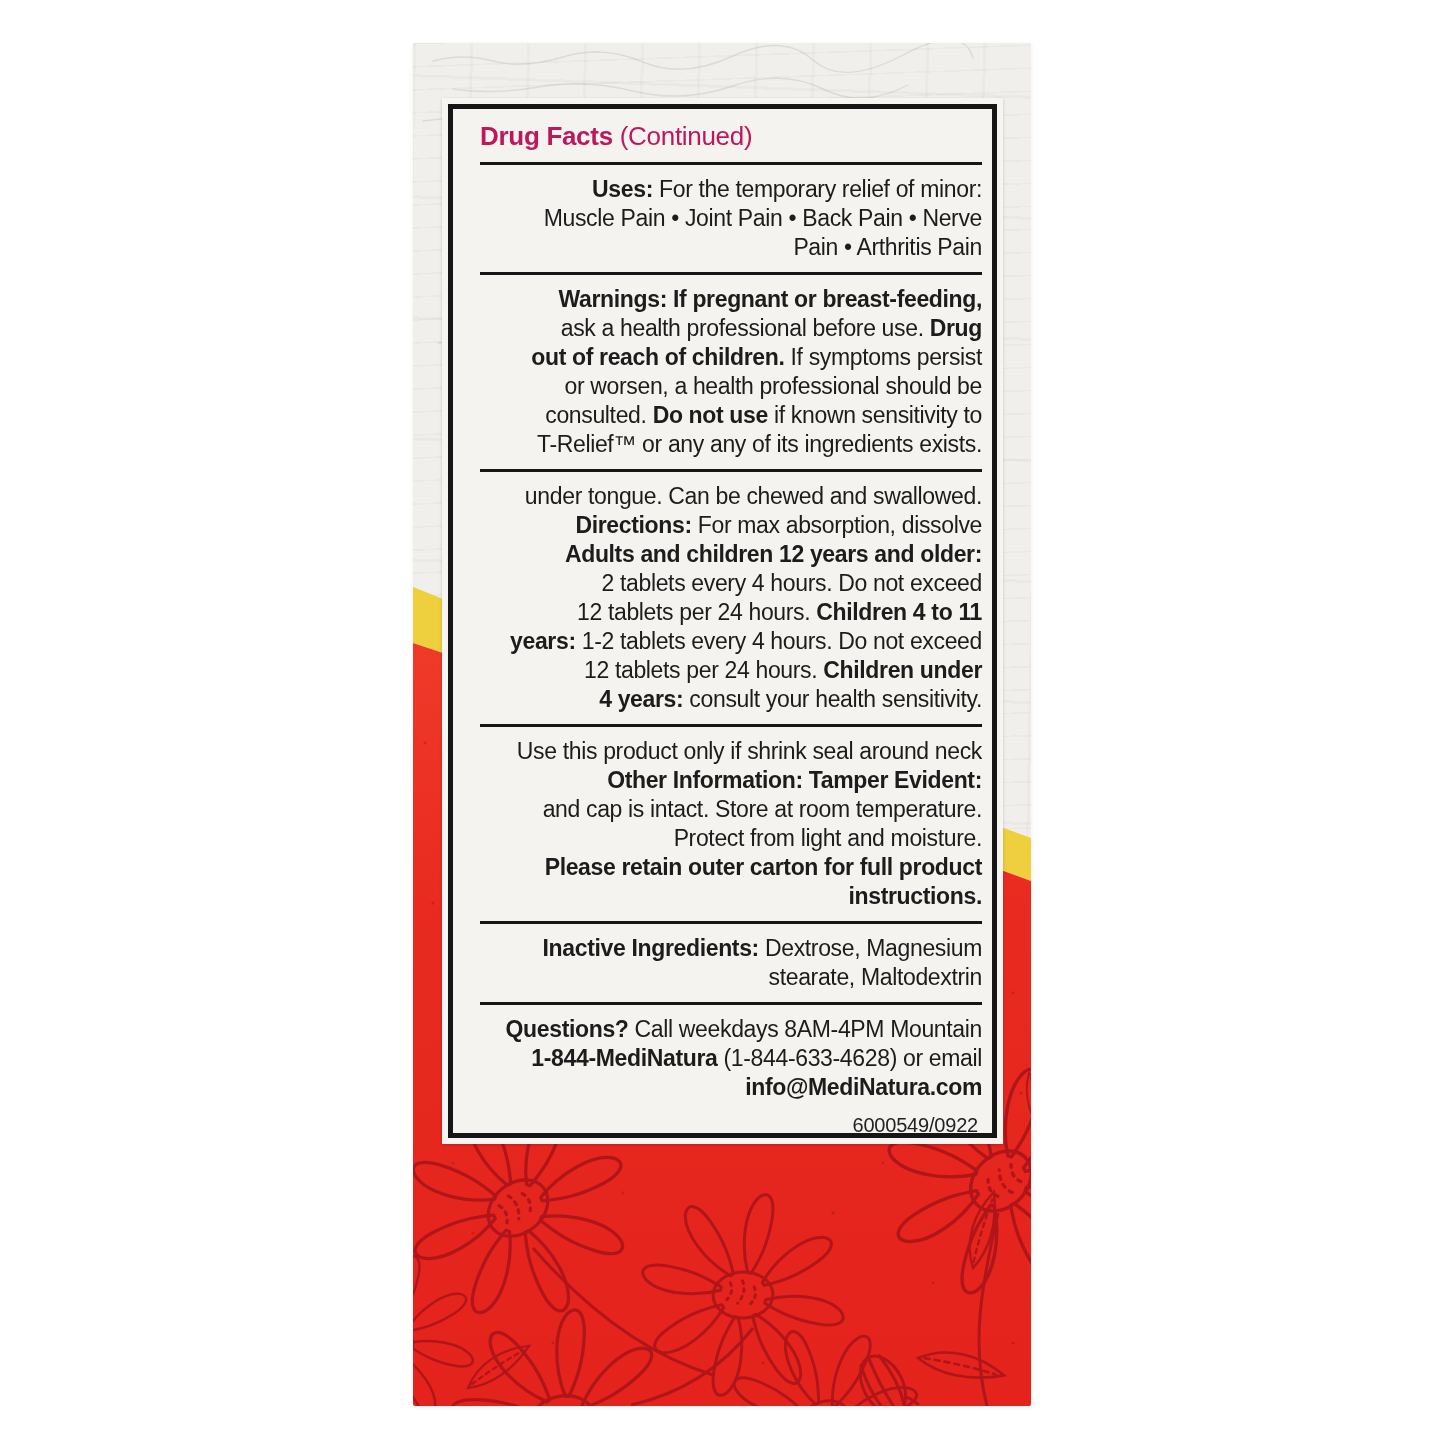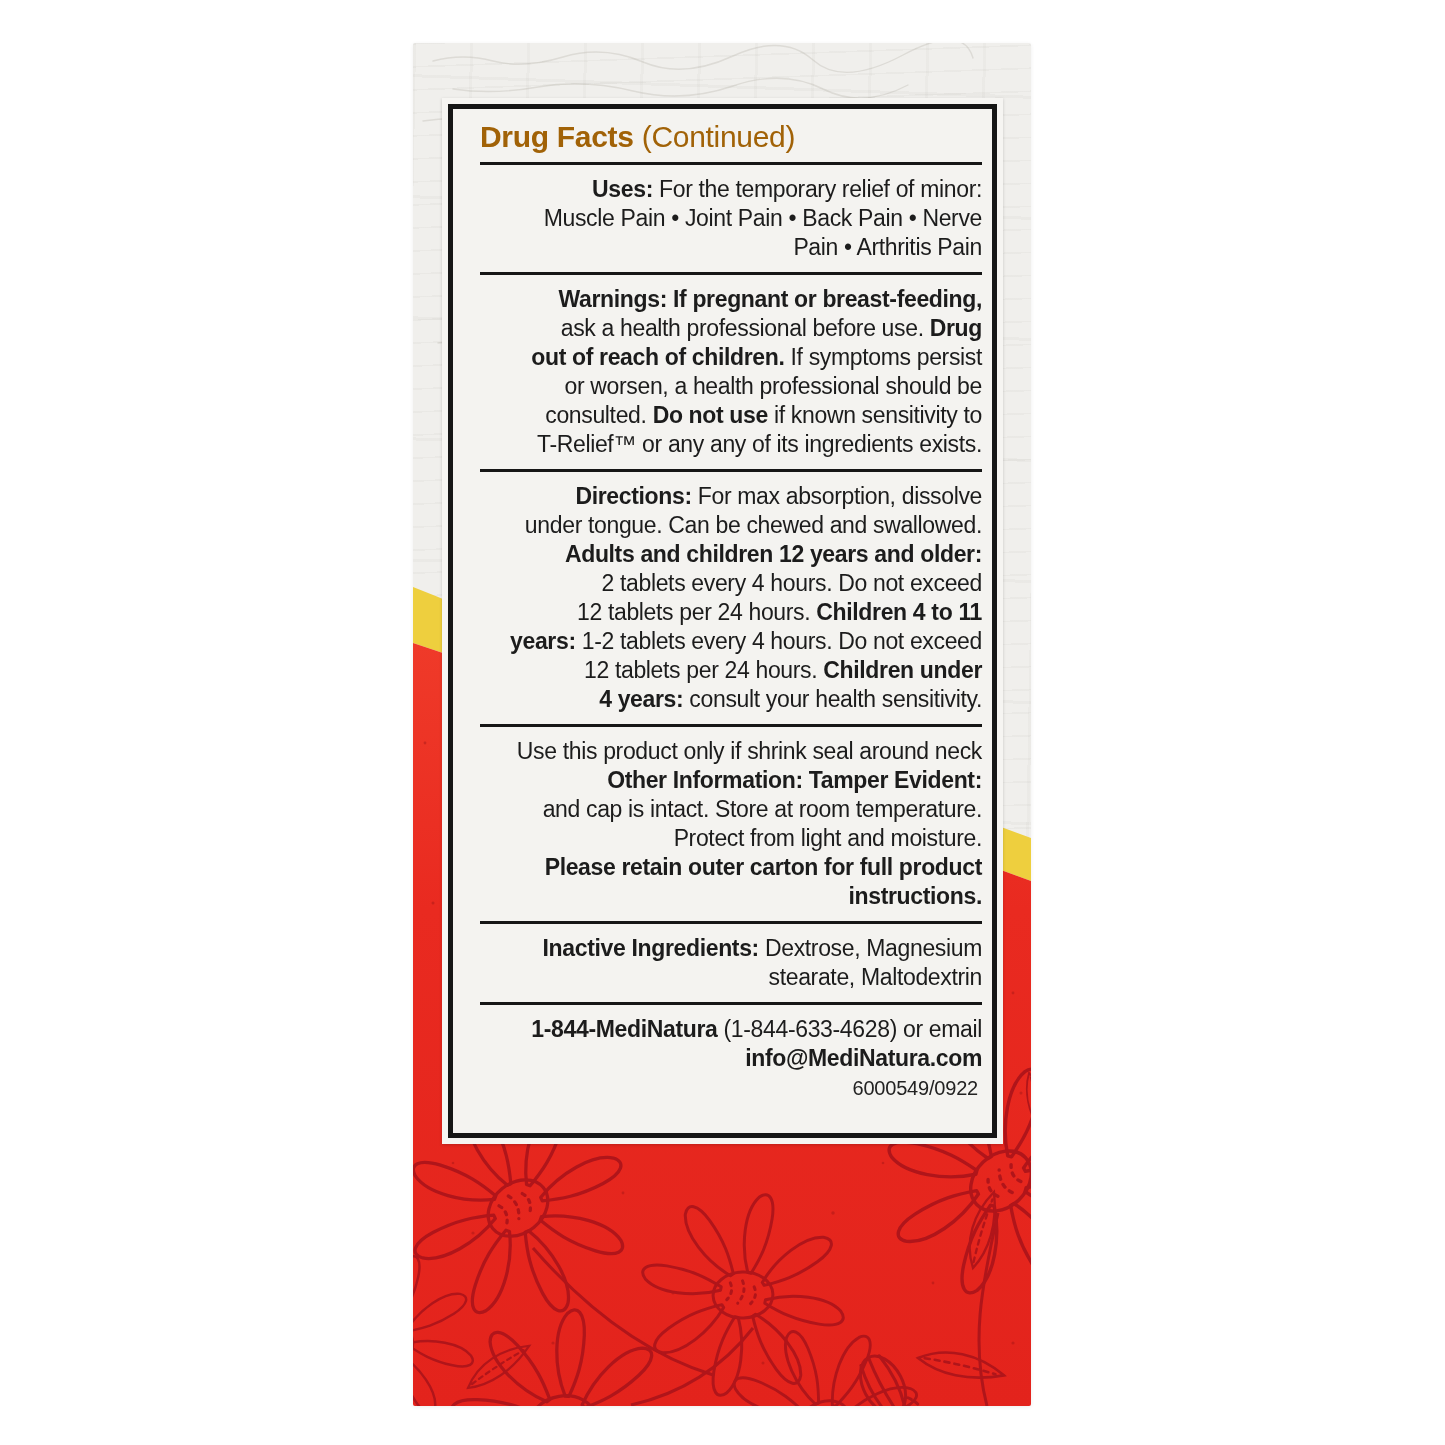--- a/index.html
+++ b/index.html
@@ -24,27 +24,27 @@
   .panel{
     position:absolute;left:29px;top:55px;width:561px;height:1046px;
     box-sizing:border-box;background:#f6f5f2;padding:6px;
     box-shadow:0 1px 3px rgba(0,0,0,.18);
   }
   .panel-inner{
     box-sizing:border-box;height:100%;
     border:5px solid #161616;background:#f4f3f0;
     padding:12px 10px 6px 27px;overflow:hidden;
   }
-  .pf-title{font-size:30px;line-height:31px;color:#a16207;letter-spacing:-0.3px;white-space:nowrap;}
+  .pf-title{font-size:26px;line-height:31px;color:#be185d;letter-spacing:-0.3px;white-space:nowrap;}
   .ln{font-size:23px;line-height:29px;color:#1c1c1c;letter-spacing:-0.35px;white-space:nowrap;text-align:right;}
   .b{font-weight:bold;}
   .rule{height:3px;background:#161616;margin:10px 0 10px;}
   .code{
     text-align:right;font-size:20px;line-height:24px;color:#222;
-    letter-spacing:-0.2px;margin-top:3px;padding-right:4px;
+    letter-spacing:-0.2px;margin-top:11px;padding-right:4px;
   }
 </style>
 </head>
 <body>
 
 <div class="stage">
   <div class="box">
 
     <svg class="box-art" width="618" height="1363" viewBox="0 0 618 1363" xmlns="http://www.w3.org/2000/svg">
       <defs>
@@ -147,22 +147,22 @@
           <div class="ln"><span>ask a health professional before use. </span><span class="b">Drug</span></div>
           <div class="ln"><span class="b">out of reach of children.</span><span> If symptoms persist</span></div>
           <div class="ln"><span>or worsen, a health professional should be</span></div>
           <div class="ln"><span>consulted. </span><span class="b">Do not use</span><span> if known sensitivity to</span></div>
           <div class="ln"><span>T-Relief™ or any any of its ingredients exists.</span></div>
         </section>
 
         <div class="rule"></div>
 
         <section>
+          <div class="ln"><span>under tongue. Can be chewed and swallowed.</span></div>
           <div class="ln"><span class="b">Directions:</span><span> For max absorption, dissolve</span></div>
-          <div class="ln"><span>under tongue. Can be chewed and swallowed.</span></div>
           <div class="ln"><span class="b">Adults and children 12 years and older:</span></div>
           <div class="ln"><span>2 tablets every 4 hours. Do not exceed</span></div>
           <div class="ln"><span>12 tablets per 24 hours. </span><span class="b">Children 4 to 11</span></div>
           <div class="ln"><span class="b">years:</span><span> 1-2 tablets every 4 hours. Do not exceed</span></div>
           <div class="ln"><span>12 tablets per 24 hours. </span><span class="b">Children under</span></div>
           <div class="ln"><span class="b">4 years:</span><span> consult your health sensitivity.</span></div>
         </section>
 
         <div class="rule"></div>
 
@@ -178,20 +178,21 @@
         <div class="rule"></div>
 
         <section>
           <div class="ln"><span class="b">Inactive Ingredients:</span><span> Dextrose, Magnesium</span></div>
           <div class="ln"><span>stearate, Maltodextrin</span></div>
         </section>
 
         <div class="rule"></div>
 
         <section>
+          <div class="ln"><span class="b">Questions?</span><span> Call weekdays 8AM-4PM Mountain</span></div>
           <div class="ln"><span class="b">1-844-MediNatura</span><span> (1-844-633-4628) or email</span></div>
           <div class="ln"><span class="b">info@MediNatura.com</span></div>
         </section>
 
         <div class="code">6000549/0922</div>
 
       </div>
     </div>
   </div>
 </div>

